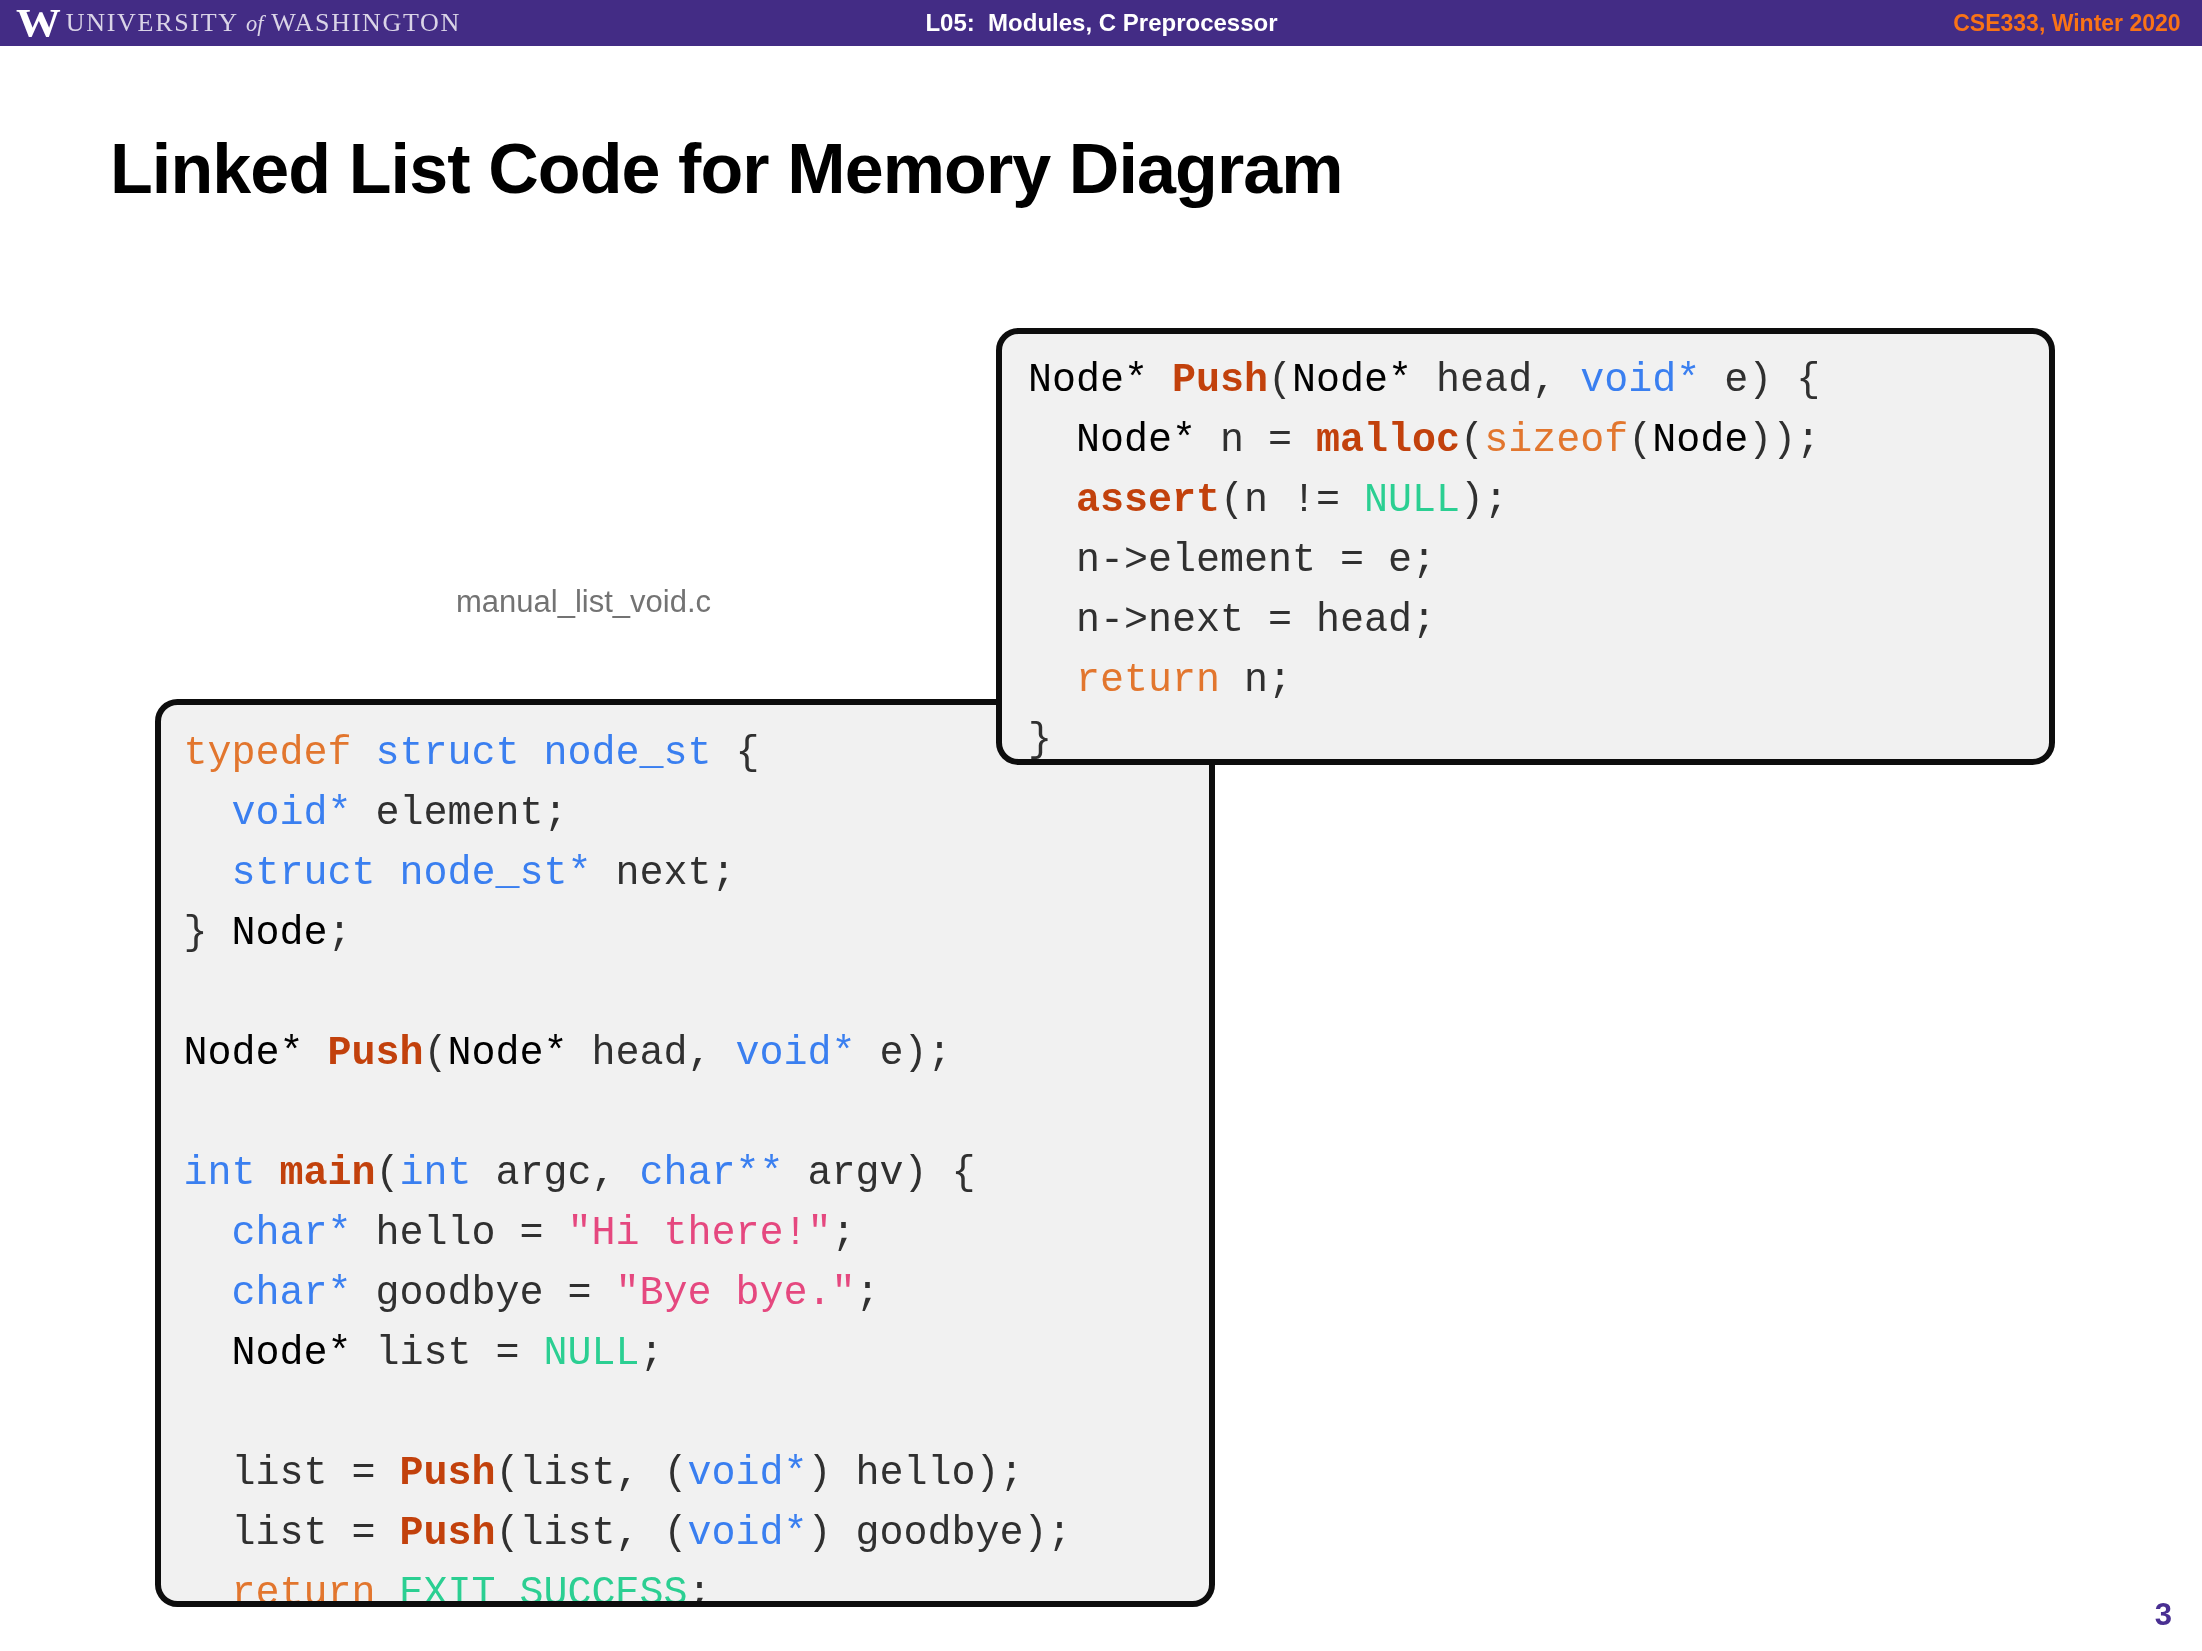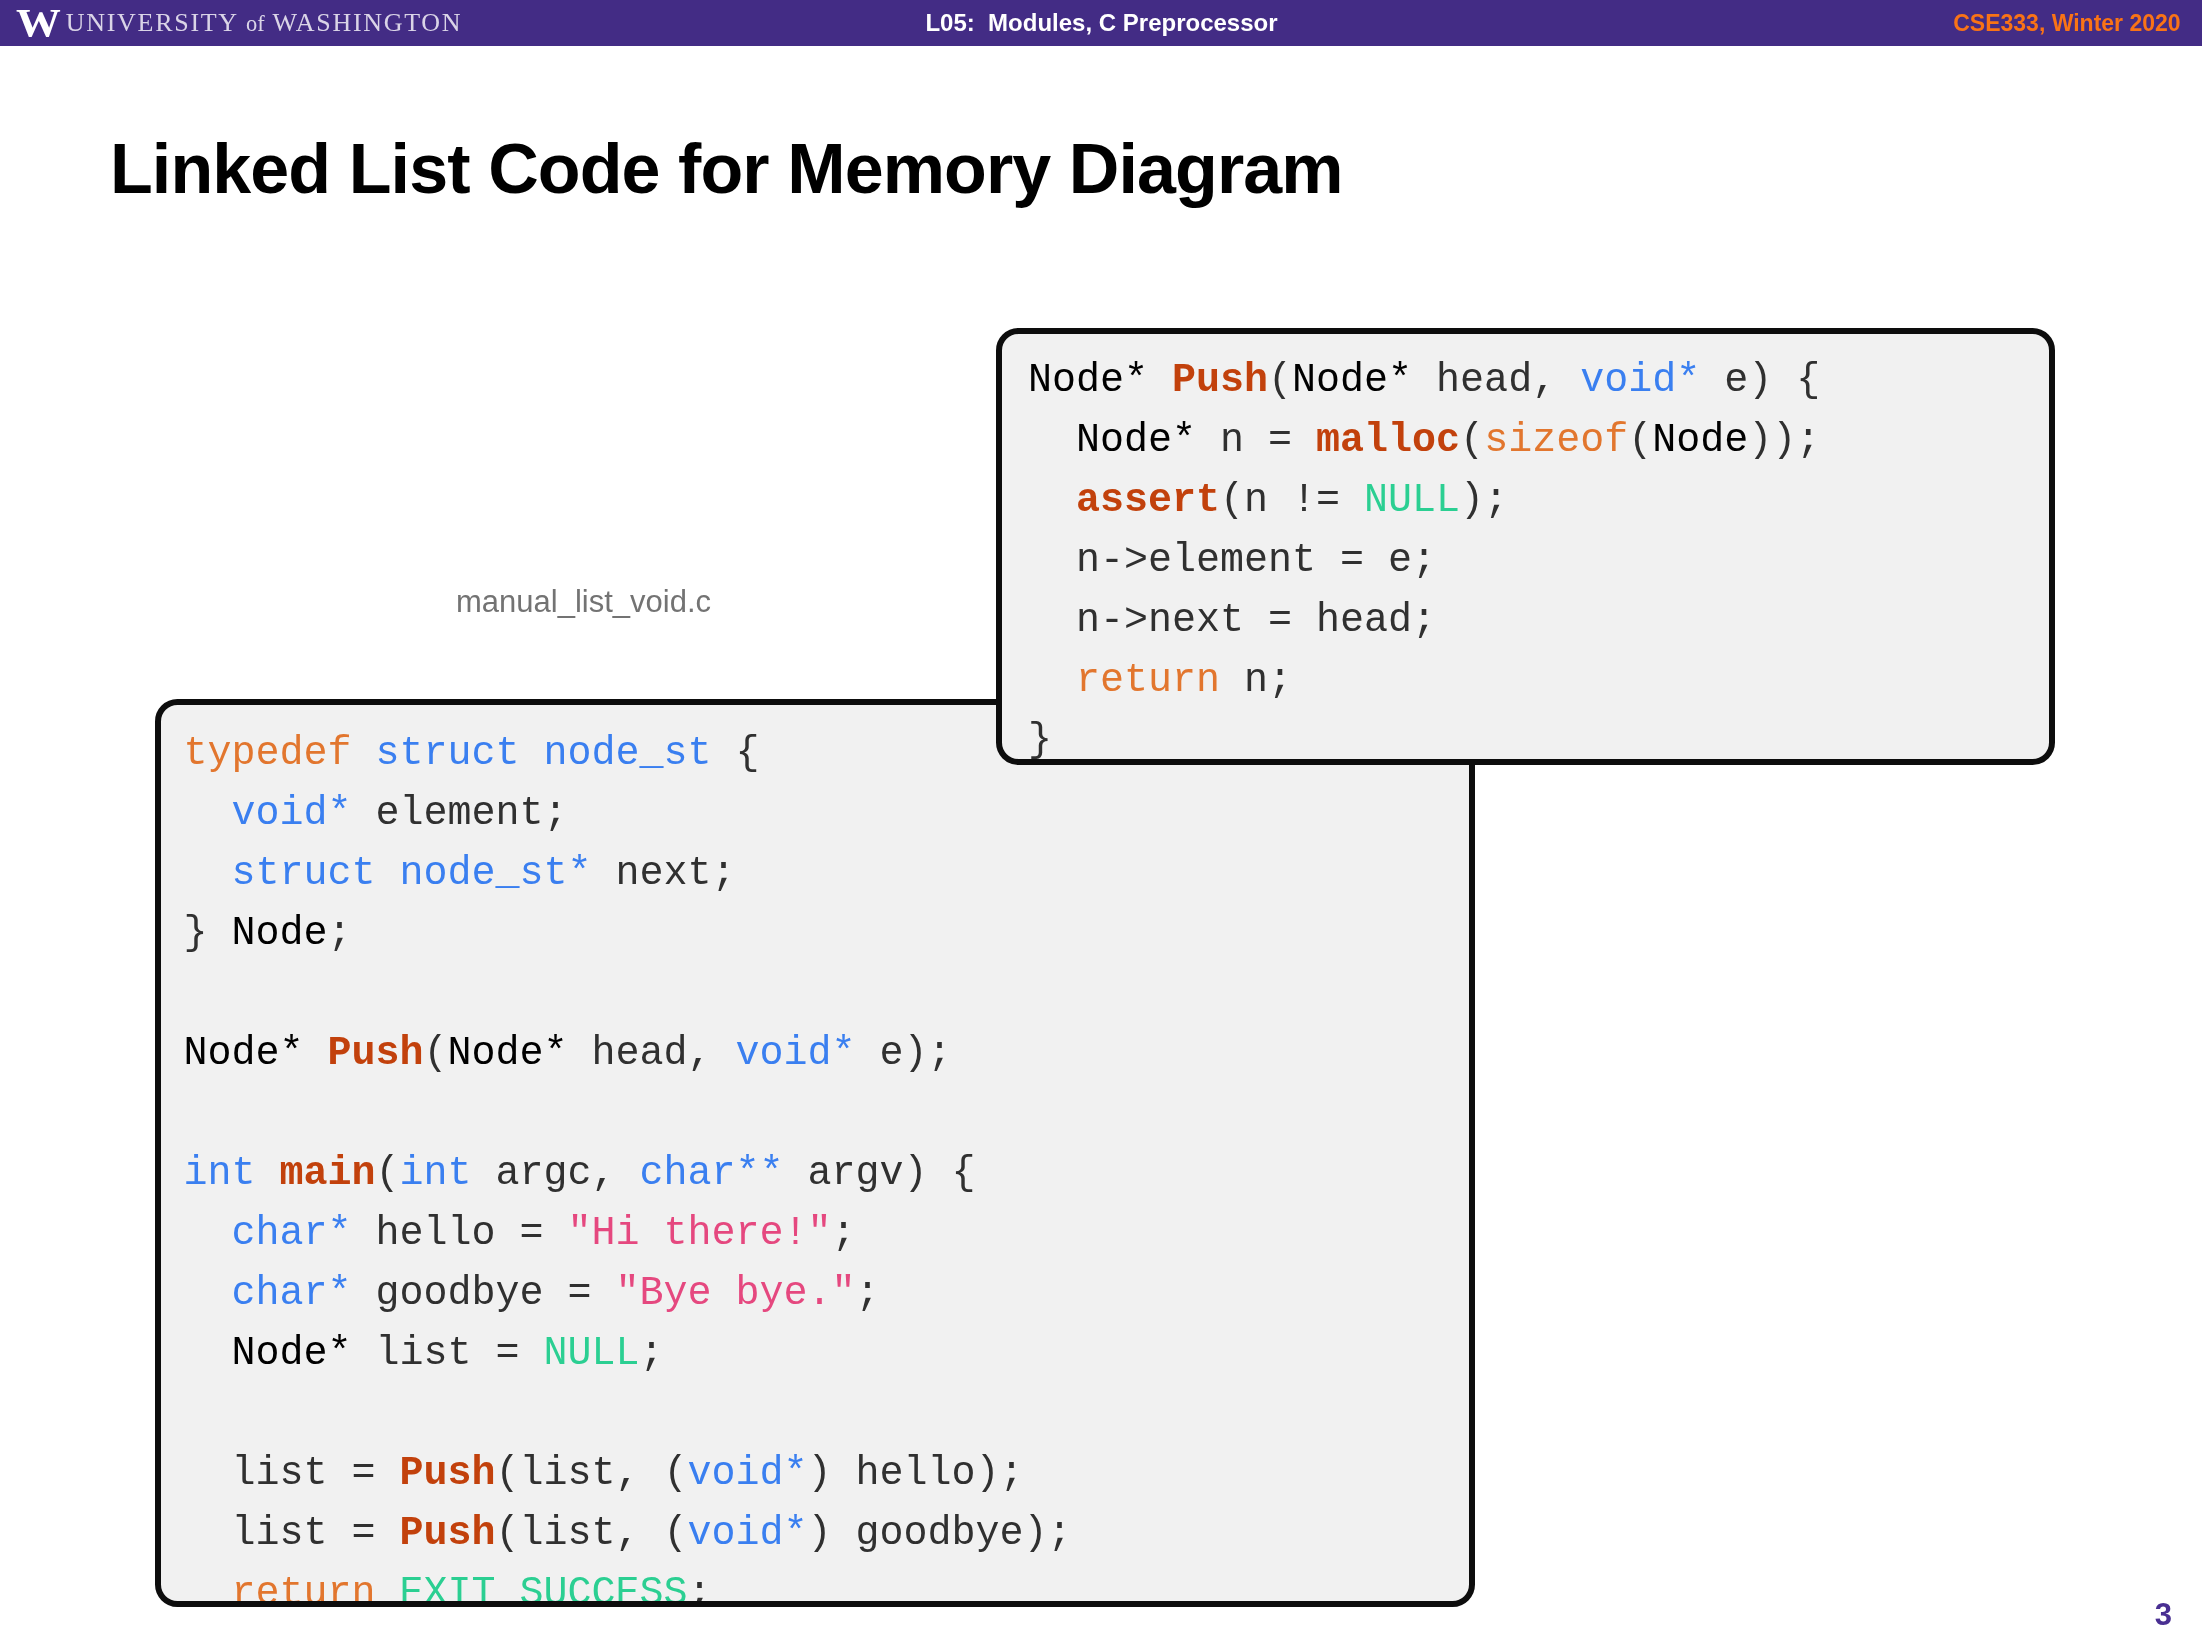--- a/index.html
+++ b/index.html
@@ -44,20 +44,21 @@
   }
   .uw-wordmark {
     font-family: "Liberation Serif", serif;
     font-size: 26px;
     color: #e7e3f0;
     letter-spacing: 1.7px;
     white-space: nowrap;
     opacity: 0.92;
   }
   .uw-wordmark .of {
+    font-style: italic;
     letter-spacing: 0px;
     font-size: 22.4px;
   }
   .header-center {
     position: absolute;
     left: 0; top: 0;
     width: 2203px;
     height: 46px;
     line-height: 46px;
     text-align: center;
@@ -106,21 +107,21 @@
     border: 6px solid #0d0d0d;
     border-radius: 22.4px;
     box-sizing: border-box;
     font-family: "Liberation Mono", "DejaVu Sans Mono", monospace;
     white-space: pre;
     overflow: hidden;
   }
   #code-box-main {
     left: 155px;
     top: 699px;
-    width: 1320px;
+    width: 1060px;
     height: 908px;
     font-size: 40px;
     line-height: 60px;
     padding: 19px 0 0 22.4px;
     z-index: 1;
   }
   #code-box-push {
     left: 996px;
     top: 328px;
     width: 1059px;

